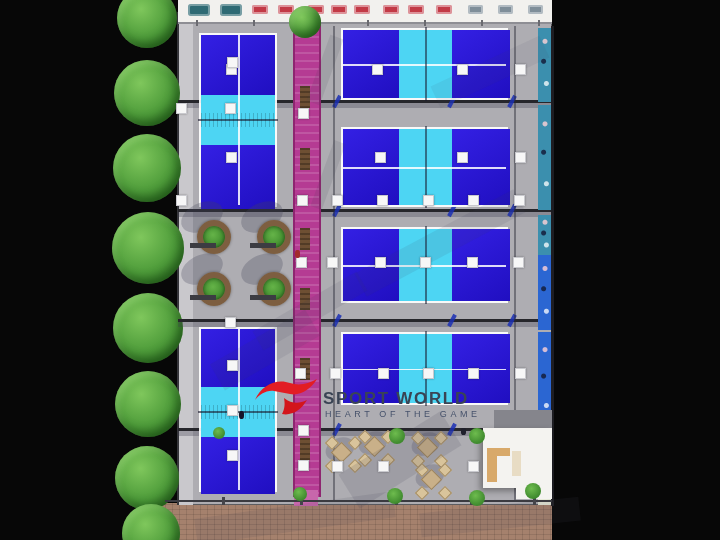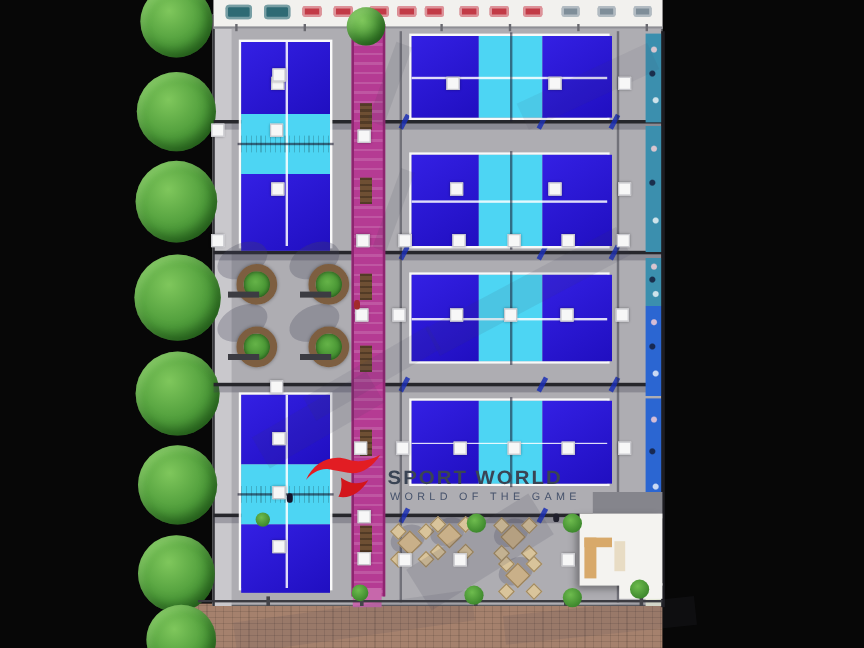--- a/index.html
+++ b/index.html
@@ -256,15 +256,15 @@
       <div class="abs streak" style="left: 250px; top: 300px; width: 120px; height: 22px; transform: rotate(-30deg); opacity: 0.1; z-index: 12;"></div>
       <div class="abs streak" style="left: 420px; top: 505px; width: 160px; height: 24px; transform: rotate(-6deg); opacity: 0.12; z-index: 12;"></div>
     </div>
 
   <div class="abs" id="logo" style="left:254px;top:377px;z-index:60;">
     <svg width="64" height="42" viewBox="0 0 64 42" style="position:absolute;left:0;top:0;">
       <path d="M1 23 C7 8 23 1 36 6 C45 9 54 7 63 2 C56 13 46 19 36 17 L20 14 C12 13 5 18 1 23 Z" fill="#e21d23"></path>
       <path d="M30 21 C38 27 45 27 53 23 C47 33 38 39 28 37 C31 32 31 26 30 21 Z" fill="#d3151b"></path>
     </svg>
     <div class="logo-title abs" style="left:69px;top:13px;">SPORT WORLD</div>
-    <div class="logo-tagline abs" style="left:71px;top:32px;">WORLD OF THE GAME</div>
+    <div class="logo-tagline abs" style="left:71px;top:32px;">HEART OF THE GAME</div>
   </div>
 </div>
 
 </body></html>

